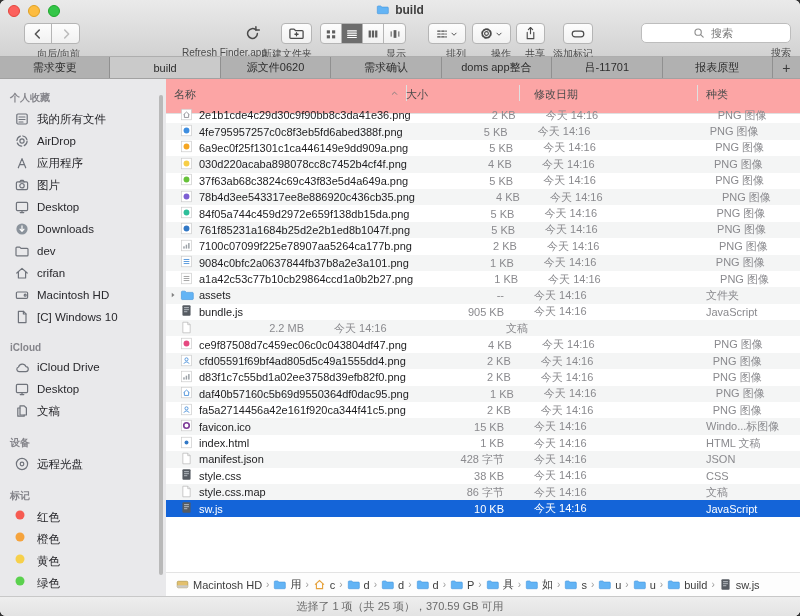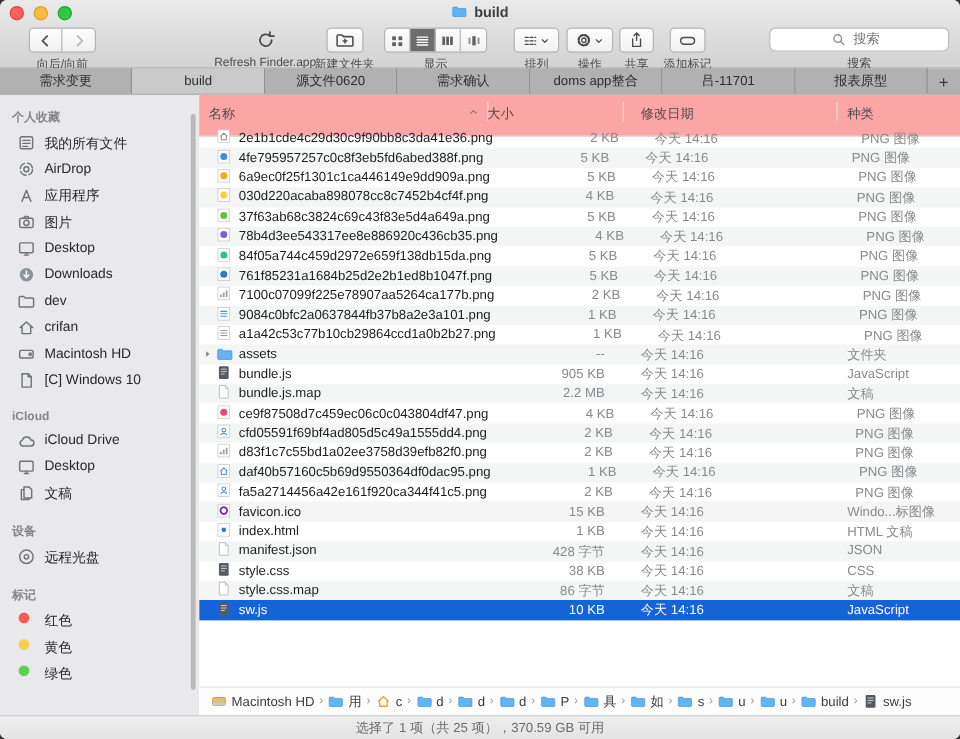--- a/index.html
+++ b/index.html
@@ -16,21 +16,21 @@
   .titlebar{position:relative;height:22px;}
   .lights{position:absolute;left:8px;top:5px;display:flex;gap:8px;}
   .light{width:12px;height:12px;border-radius:50%;}
   .light.red{background:#fc615d;border:1px solid #e2463d;}
   .light.yellow{background:#fdbc40;border:1px solid #dfa023;}
   .light.green{background:#34c648;border:1px solid #1ea72c;}
   .win-title{position:absolute;left:0;right:0;top:3px;display:flex;justify-content:center;align-items:center;gap:5px;
     font-size:12px;color:#3e3e3e;font-weight:bold;}
   .win-title .ic{width:14px;height:14px;}
   .toolbar{position:relative;height:35px;font-size:10px;color:#4b4b4b;}
-  .tgroup{position:absolute;top:1px;display:flex;flex-direction:column;align-items:center;}
+  .tgroup{position:absolute;top:1px;display:flex;flex-direction:column;align-items:flex-end;}
   .tgroup .cap{margin-top:3px;white-space:nowrap;}
   .btn{display:flex;align-items:center;justify-content:center;height:21px;
     background:linear-gradient(#fdfdfd,#f1f1f1);border:1px solid #b5b5b5;border-radius:4px;padding:0 6px;}
   .btn.noborder{background:none;border:none;}
   .seg{display:flex;height:21px;border:1px solid #b5b5b5;border-radius:4px;overflow:hidden;background:linear-gradient(#fdfdfd,#f1f1f1);}
   .seg .s{width:21px;display:flex;align-items:center;justify-content:center;border-right:1px solid #b5b5b5;}
   .seg .s:last-child{border-right:none;}
   .seg .s.active{background:#6d6d6d;}
   .backfwd{display:flex;height:21px;border:1px solid #b5b5b5;border-radius:4px;overflow:hidden;background:linear-gradient(#fdfdfd,#f1f1f1);}
   .backfwd .s{width:27px;display:flex;align-items:center;justify-content:center;}
@@ -404,20 +404,28 @@
         <div class="side-head">标记</div>
         <div class="side-item">
           <span class="ic" style="color: rgb(246, 91, 82);">
             <svg width="12" height="12" viewBox="0 0 16 16">
               <circle cx="8" cy="8" r="6" fill="currentColor"></circle>
             </svg>
           </span>
           <span>红色</span>
         </div>
         <div class="side-item">
+          <span class="ic" style="color: rgb(245, 163, 60);">
+            <svg width="12" height="12" viewBox="0 0 16 16">
+              <circle cx="8" cy="8" r="6" fill="currentColor"></circle>
+            </svg>
+          </span>
+          <span>橙色</span>
+        </div>
+        <div class="side-item">
           <span class="ic" style="color: rgb(246, 208, 75);">
             <svg width="12" height="12" viewBox="0 0 16 16">
               <circle cx="8" cy="8" r="6" fill="currentColor"></circle>
             </svg>
           </span>
           <span>黄色</span>
         </div>
         <div class="side-item">
           <span class="ic" style="color: rgb(91, 209, 78);">
             <svg width="12" height="12" viewBox="0 0 16 16">
@@ -593,21 +601,20 @@
             <span class="fsize">905 KB</span>
             <span class="fdate">今天 14:16</span>
             <span class="fkind">JavaScript</span>
           </div>
           <div class="frow stripe">
             <span class="c-disc"></span>
             <span class="c-icon"><span class="ic"><svg width="13" height="13" viewBox="0 0 16 16">
                   <path d="M3.5 1.5h6l3 3v10h-9z" fill="#fff" stroke="#b9b9b9" stroke-width="0.9"></path>
                   <path d="M9.5 1.5v3h3" fill="none" stroke="#b9b9b9" stroke-width="0.9"></path>
                 </svg></span></span>
-            <span class="fname">bundle.js.map</span>
             <span class="fsize">2.2 MB</span>
             <span class="fdate">今天 14:16</span>
             <span class="fkind">文稿</span>
           </div>
           <div class="frow">
             <span class="c-disc"></span>
             <span class="c-icon"><span class="ic"><svg width="13" height="13" viewBox="0 0 16 16">
                   <rect x="2" y="1.5" width="12" height="13" fill="#fff" stroke="#c9c9c9" stroke-width="0.8"></rect>
                   <circle cx="8" cy="8" r="3.6" fill="#e64980"></circle>
                 </svg></span></span>

